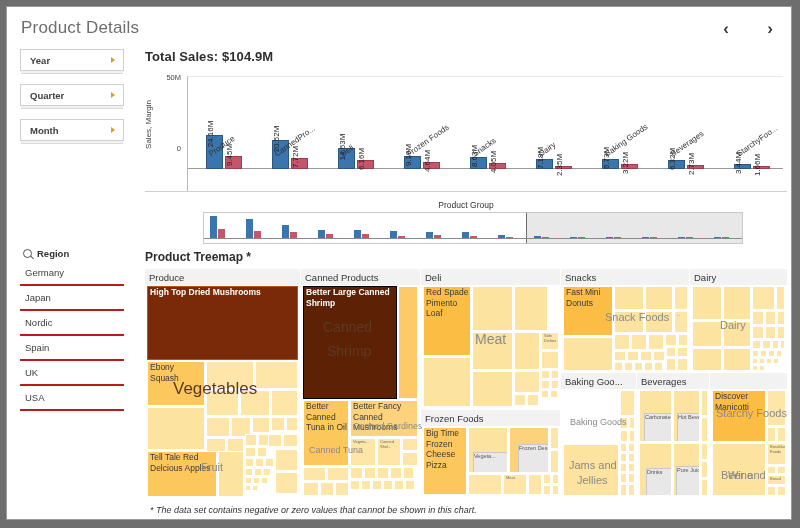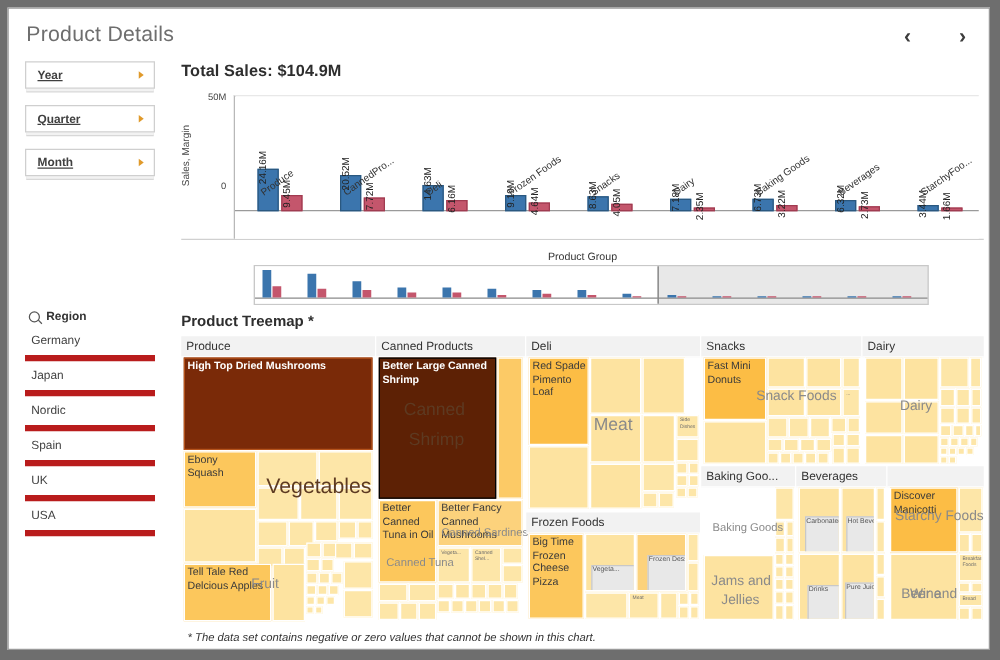--- a/index.html
+++ b/index.html
@@ -25,41 +25,41 @@
     color:#3c3c3c;font-size:17px;font-weight:bold;cursor:pointer;line-height:1;
   }
   
   .filter-list{position:absolute;left:13px;top:42px;width:104px;}
   .filter-btn{
     position:relative;height:22px;margin-bottom:13px;
     border:1px solid #cfcfcf;background:#fff;box-sizing:border-box;
     display:flex;align-items:center;cursor:pointer;
     box-shadow:0 3px 0 -1px #f2f2f2, 0 4px 0 -1px #d8d8d8;
   }
-  .filter-btn .lbl{font-size:9.5px;font-weight:bold;color:#404040;padding-left:9px;text-decoration:underline;}
+  .filter-btn .lbl{font-size:9.5px;font-weight:bold;color:#404040;padding-left:9px;}
   .filter-btn .caret{
     position:absolute;right:8px;top:50%;transform:translateY(-50%);
     width:0;height:0;border-left:4px solid #e09a2b;
     border-top:3.5px solid transparent;border-bottom:3.5px solid transparent;
   }
   
   .region-box{position:absolute;left:13px;top:238px;width:104px;}
   .region-head{display:flex;align-items:center;gap:5px;height:16px;padding-left:3px;}
   .region-head .mag{
     width:7px;height:7px;border:1.3px solid #555;border-radius:50%;
     position:relative;display:inline-block;
   }
   .region-head .mag:after{
     content:"";position:absolute;right:-3px;bottom:-2px;width:4px;height:1.3px;
     background:#555;transform:rotate(45deg);
   }
   .region-head .ttl{font-size:9.5px;font-weight:bold;color:#333;}
   .region-item{
     height:23px;display:flex;align-items:center;padding-left:5px;
-    font-size:9.5px;color:#404040;border-bottom:5px solid #b91c1c;cursor:pointer;
+    font-size:9.5px;color:#404040;border-bottom:2px solid #b91c1c;cursor:pointer;
   }
   
   .total-sales{
     position:absolute;left:138px;top:42px;
     font-size:13px;font-weight:bold;color:#2e2e2e;letter-spacing:.1px;
   }
   .bar-panel{
     position:absolute;left:138px;top:63px;width:642px;height:122px;
     background:#fff;border-bottom:1px solid #d0d0d0;box-sizing:border-box;
   }
@@ -401,21 +401,21 @@
       <div class="tile" style="left:108px;top:208px;width:7px;height:7px;background:#fde6a8;"></div>
       <div class="tile" style="left:116px;top:208px;width:7px;height:7px;background:#fde6a8;"></div>
       <div class="tile" style="left:100px;top:216px;width:6px;height:6px;background:#fde6a8;"></div>
       <div class="tile" style="left:107px;top:216px;width:6px;height:6px;background:#fde6a8;"></div>
       <div class="tile" style="left:130px;top:180px;width:23px;height:22px;background:#fde6a8;">
         <span class="tlab tiny"></span>
       </div>
       <div class="tile" style="left:130px;top:203px;width:23px;height:22px;background:#fde6a8;">
         <span class="tlab tiny"></span>
       </div>
-      <div class="grplab big dk" style="left:28px;top:110px;margin-left:40px;">Vegetables</div>
+      <div class="grplab big dk" style="left:28px;top:110px;">Vegetables</div>
       <div class="grplab sm" style="left:56px;top:192px;">Fruit</div>
     </div>
 
     <div class="grpbox" style="left:156px;top:0;width:119px;height:228px;">
       <div class="grphdr">Canned Products</div>
       <div class="tile dark" style="left:2px;top:17px;width:94px;height:113px;background:#5d2105;border-color:#000;">
         <span class="tlab">Better Large Canned Shrimp</span>
       </div>
       <div class="tile" style="left:97px;top:17px;width:20px;height:113px;background:#fcca66;"></div>
       <div class="tile" style="left:2px;top:131px;width:46px;height:66px;background:#fcc75c;">

